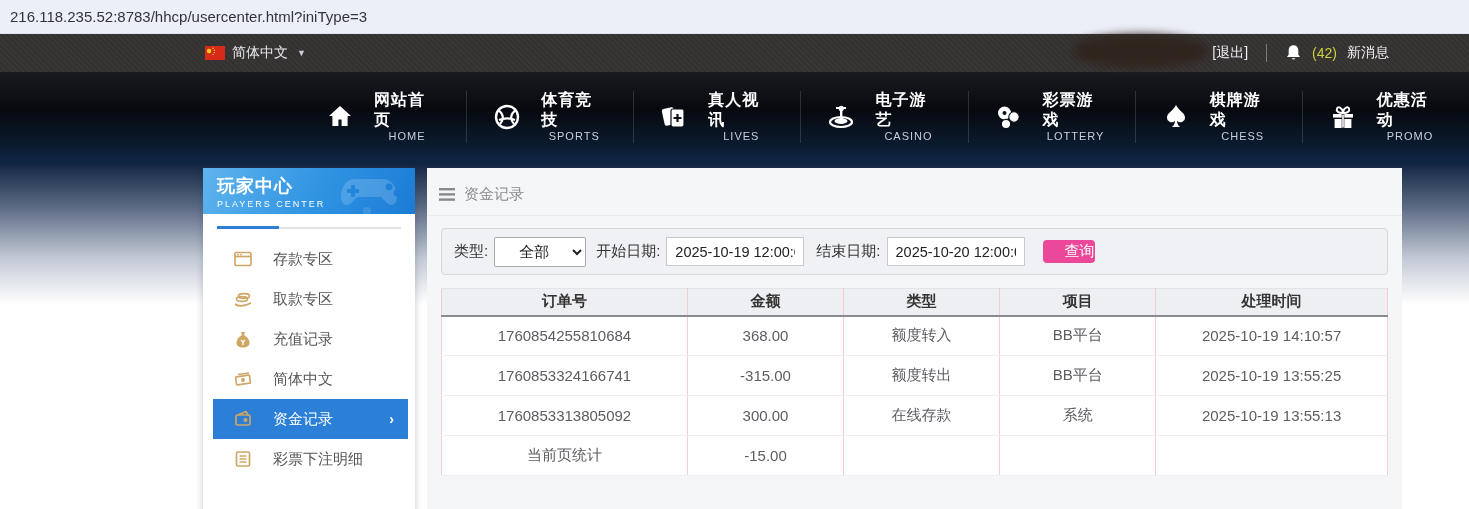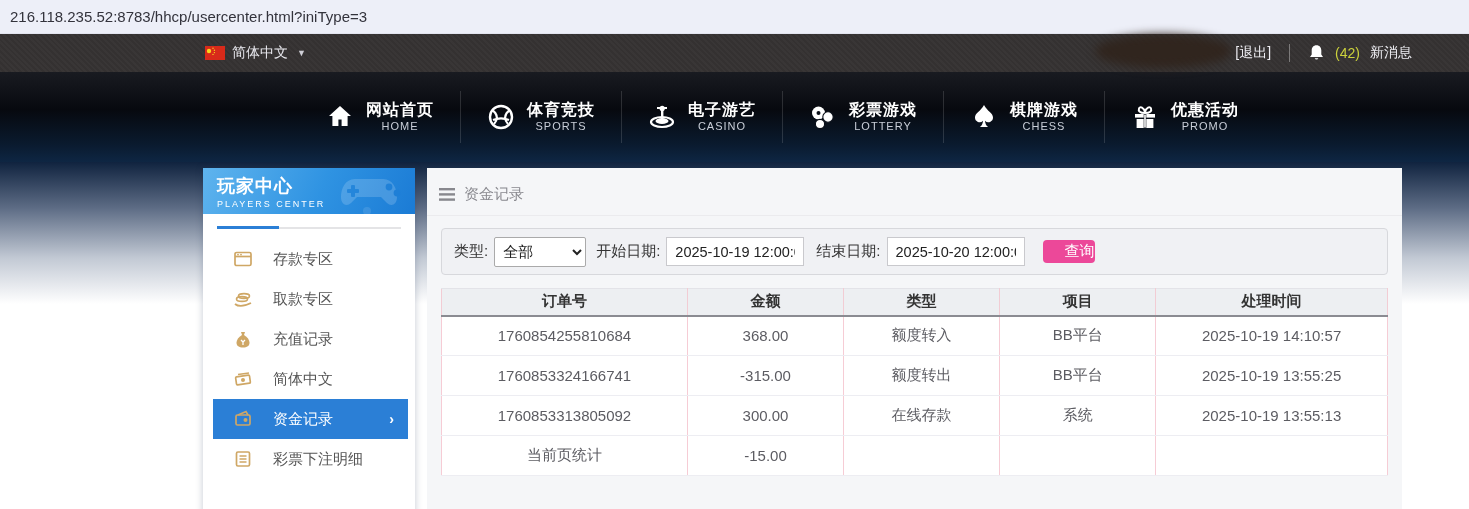--- a/index.html
+++ b/index.html
@@ -10,33 +10,33 @@
   .url-bar { height:34px; background:#edeff8; display:flex; align-items:center;
              padding-left:10px; font-size:15px; color:#33333c; border-bottom:1px solid #e2e4ef; }
 
   
   .account-bar { height:38px; background:#343131;
     background-image:repeating-linear-gradient(45deg, rgba(255,255,255,.025) 0 2px, transparent 2px 4px);
     display:flex; align-items:center; color:#e8e8ee; font-size:14px; position:relative; }
   .lang-box { margin-left:205px; display:flex; align-items:center; gap:7px; cursor:pointer; }
   .flag { width:20px; height:14px; display:inline-block; }
   .caret { font-size:9px; color:#cfcfd6; margin-left:2px; }
-  .account-right { margin-left:auto; margin-right:57px; display:flex; align-items:center; gap:10px; position:relative; }
+  .account-right { margin-left:auto; margin-right:80px; display:flex; align-items:center; gap:10px; position:relative; }
   .redacted-blob { width:135px; height:34px; border-radius:50% / 48%;
     background:rgba(48,36,28,.92); filter:blur(5px); margin-right:-6px; margin-top:-4px; }
   .logout { color:#f0f0f5; cursor:pointer; }
   .bar-divider { width:1px; height:18px; background:rgba(255,255,255,.35); margin:0 8px; }
   .bell { width:17px; height:18px; cursor:pointer; }
   .msg-count { color:#ccd23c; }
   .msg-label { color:#f0f0f5; cursor:pointer; }
 
   
   .main-nav { height:90px; display:flex; align-items:center; padding-left:300px;
     background:linear-gradient(180deg,#191b21 0%,#07090f 42%,#0a1a2e 80%,#0e2643 100%); }
-  .nav-item { display:flex; align-items:center; gap:12px; padding:0 26px; height:52px; cursor:pointer; }
+  .nav-item { display:flex; align-items:center; gap:20px; padding:0 26px; height:52px; cursor:pointer; }
   .nav-item:not(:last-child){ border-right:1px solid rgba(255,255,255,.14); }
   .nav-icon { width:28px; height:28px; flex:0 0 auto; }
   .nav-labels { display:flex; flex-direction:column; align-items:center; line-height:1.25; }
   .nav-cn { color:#fff; font-size:16px; font-weight:bold; letter-spacing:1px; }
   .nav-en { color:#c9ced8; font-size:11px; letter-spacing:1px; }
 
   
   .page-area { position:relative; height:347px;
     background:linear-gradient(180deg,#10233f 0px,#5d6c85 46px,#c2c9d4 96px,#ffffff 142px,#ffffff 100%); }
 
@@ -61,21 +61,21 @@
   
   .main-panel { position:absolute; left:427px; top:6px; width:975px; height:341px; background:#f5f6f8; }
   .breadcrumb { display:flex; align-items:center; gap:9px; padding:17px 0 11px 12px;
     color:#88888e; font-size:15px; border-bottom:1px solid #ebebee; }
   .hamburger { width:16px; height:13px; cursor:pointer; }
 
   .filterbar { margin:12px 14px 13px; height:47px; border:1px solid #d7d8dc; background:#f0f1f4;
     border-radius:4px; display:flex; align-items:center; padding:0 12px; font-size:15px; color:#333; }
   .filter-label { margin-right:6px; }
   .type-select { width:92px; height:30px; font-size:15px; color:#222; border:1px solid #aaa;
-    border-radius:2px; background:#fff; padding:0 4px; margin-right:10px;
+    border-radius:2px; background:#fff; padding:0 20px; margin-right:10px;
     font-family:"Liberation Sans","DejaVu Sans",sans-serif; }
   .date-input { width:138px; height:29px; border:1px solid #c9c9cd; font-size:14.5px; color:#222;
     padding:0 8px; margin-right:12px; font-family:"Liberation Sans","DejaVu Sans",sans-serif; background:#fff; }
   .search-btn { width:52px; height:23px; background:#ec4899; color:#fff; border:none; border-radius:4px;
     font-size:15px; cursor:pointer; margin-left:6px; font-family:"Liberation Sans","DejaVu Sans",sans-serif;text-align:right; }
 
   .table-wrap { margin:0 14px; }
   table { width:100%; border-collapse:collapse; background:#fff; }
   th { height:27px; background:#edeff2; color:#333; font-size:15px; font-weight:bold;
        border-left:1px solid #f2ccd4; border-right:1px solid #f2ccd4; border-top:1px solid #e3e3e8;
@@ -131,20 +131,31 @@
         <circle cx="14" cy="14" r="11" fill="none" stroke="#fff" stroke-width="2.4"></circle>
         <path d="M5 7c6 4 6 10 2 14M23 7c-6 4-6 10-2 14M6 17c5-2 11-2 16 0" fill="none" stroke="#fff" stroke-width="2.2"></path>
       </svg>
       <span class="nav-labels">
         <span class="nav-cn">体育竞技</span>
         <span class="nav-en">SPORTS</span>
       </span>
     </div>
     <div class="nav-item">
       <svg class="nav-icon" viewBox="0 0 28 28">
+        <rect x="3" y="5" width="12" height="17" rx="2" fill="#fff" transform="rotate(-12 9 13)"></rect>
+        <rect x="11" y="6" width="13" height="18" rx="2" fill="#fff" stroke="#0a0f18" stroke-width="1.2"></rect>
+        <path d="M17.5 11v8M13.5 15h8" stroke="#0a0f18" stroke-width="2.2"></path>
+      </svg>
+      <span class="nav-labels">
+        <span class="nav-cn">真人视讯</span>
+        <span class="nav-en">LIVES</span>
+      </span>
+    </div>
+    <div class="nav-item">
+      <svg class="nav-icon" viewBox="0 0 28 28">
         <ellipse cx="14" cy="19" rx="11" ry="5" fill="none" stroke="#fff" stroke-width="2.2"></ellipse>
         <ellipse cx="14" cy="18" rx="6.5" ry="3" fill="#fff"></ellipse>
         <rect x="13" y="7" width="2.4" height="11" fill="#fff"></rect>
         <circle cx="14.2" cy="5.4" r="2.6" fill="#fff"></circle>
         <path d="M9 5h10" stroke="#fff" stroke-width="2"></path>
       </svg>
       <span class="nav-labels">
         <span class="nav-cn">电子游艺</span>
         <span class="nav-en">CASINO</span>
       </span>

